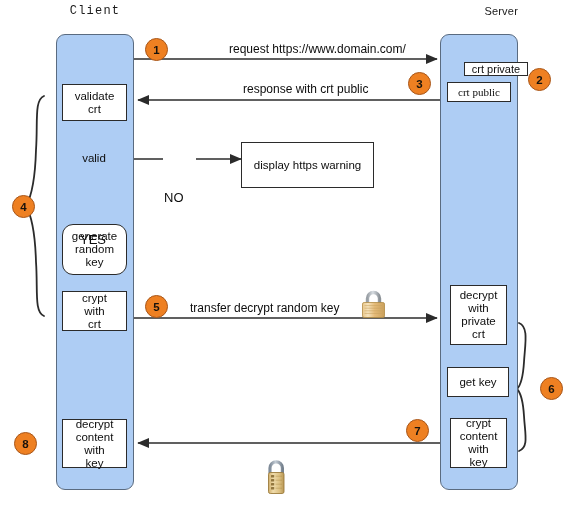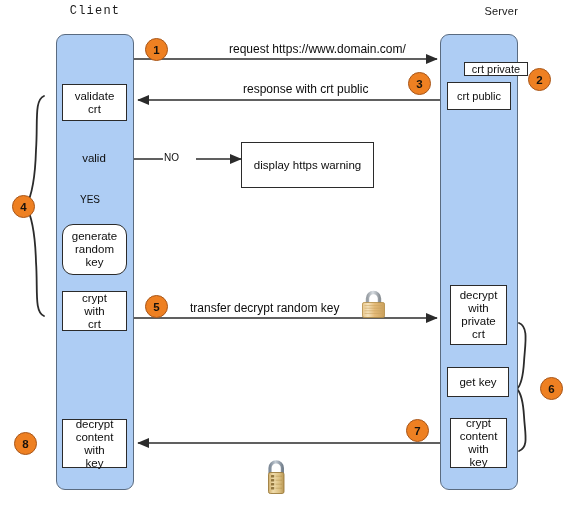--- a/index.html
+++ b/index.html
@@ -78,23 +78,24 @@
     white-space: nowrap;
   }
   .msg-label {
     position: absolute;
     font-size: 12px;
     color: #0d0d0d;
     white-space: nowrap;
   }
   .edge-label {
     position: absolute;
-    font-size: 10px;
-    color: #0d0d0d;
-    white-space: nowrap;
+    font-size: 13px;
+    color: #0d0d0d;
+    white-space: nowrap;
+    margin-top: 38px;
   }
   .badge {
     position: absolute;
     width: 23px;
     height: 23px;
     border-radius: 50%;
     background: #ee8022;
     border: 1.1px solid #a8561a;
     color: #17120c;
     font-size: 11.5px;
@@ -252,21 +253,21 @@
 key</div>
 
   <div class="pbox" style="left:62px; top:291px; width:65px; height:40px;">crypt with
 crt</div>
 
   <div class="pbox" style="left:62px; top:419px; width:65px; height:49px;">decrypt
 content
 with key</div>
 
   <div class="keybox" style="left:447px; top:62px; width:64px; height:14px;margin-left:17px;">crt private</div>
-  <div class="keybox" style="left:447px; top:82px; width:64px; height:28px;">crt public</div>
+  <div class="keybox" style="left:447px; top:82px; width:64px; height:20px;font-family:Liberation Serif, serif;">crt public</div>
 
   <div class="pbox" style="left:450px; top:285px; width:57px; height:60px;">decrypt
 with
 private
 crt</div>
 
   <div class="pbox" style="left:447px; top:367px; width:62px; height:30px;">get key</div>
 
   <div class="pbox" style="left:450px; top:418px; width:57px; height:50px;">crypt
 content

